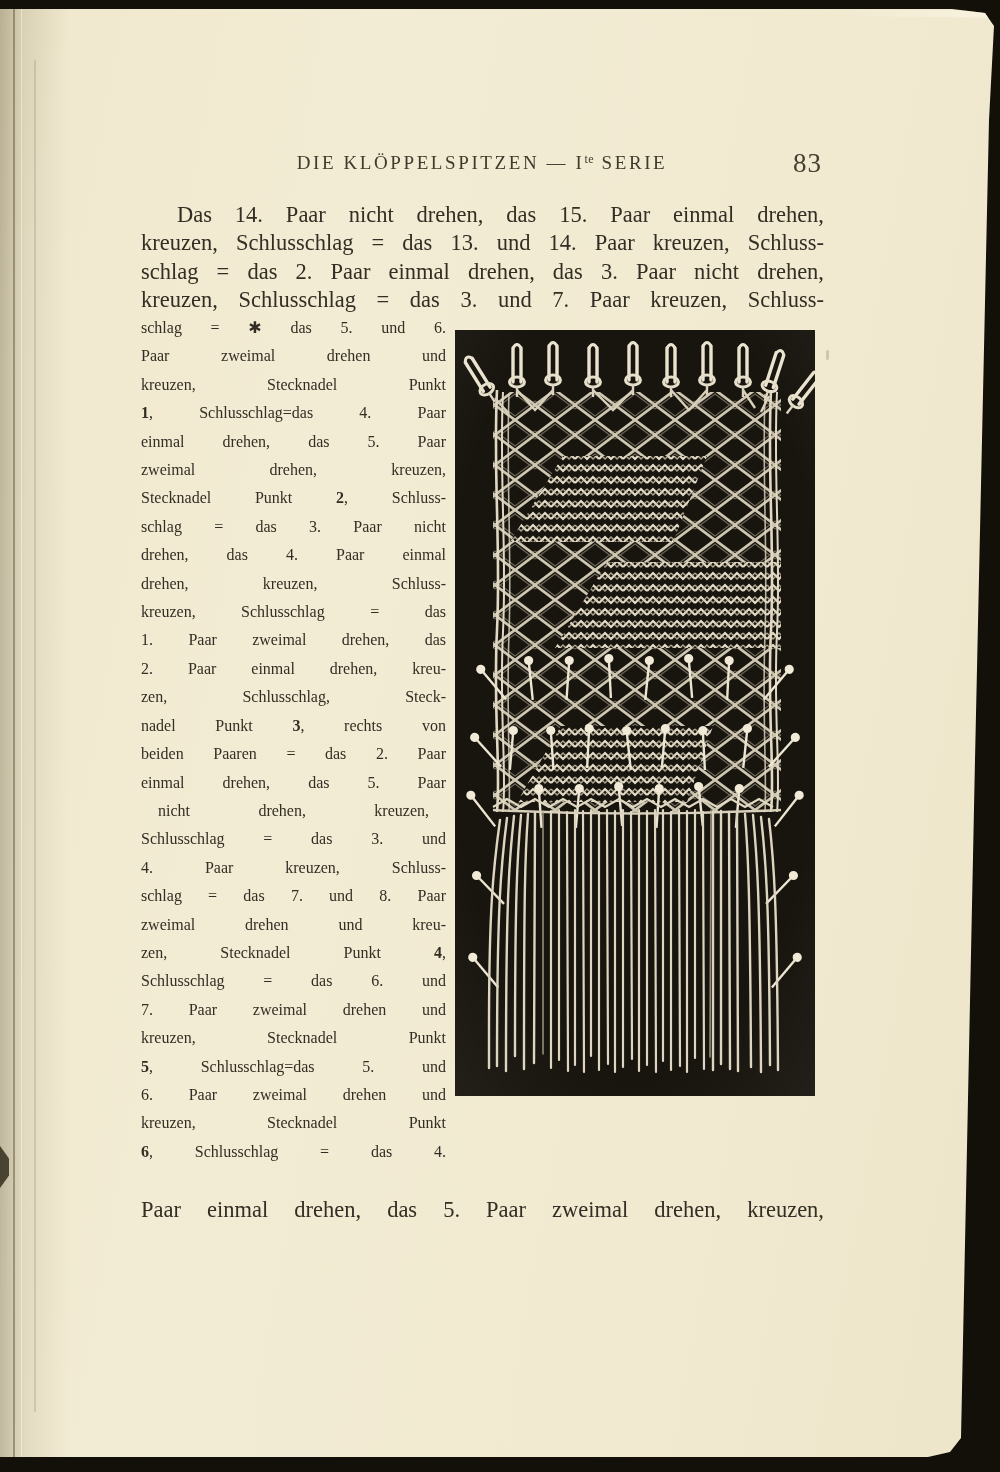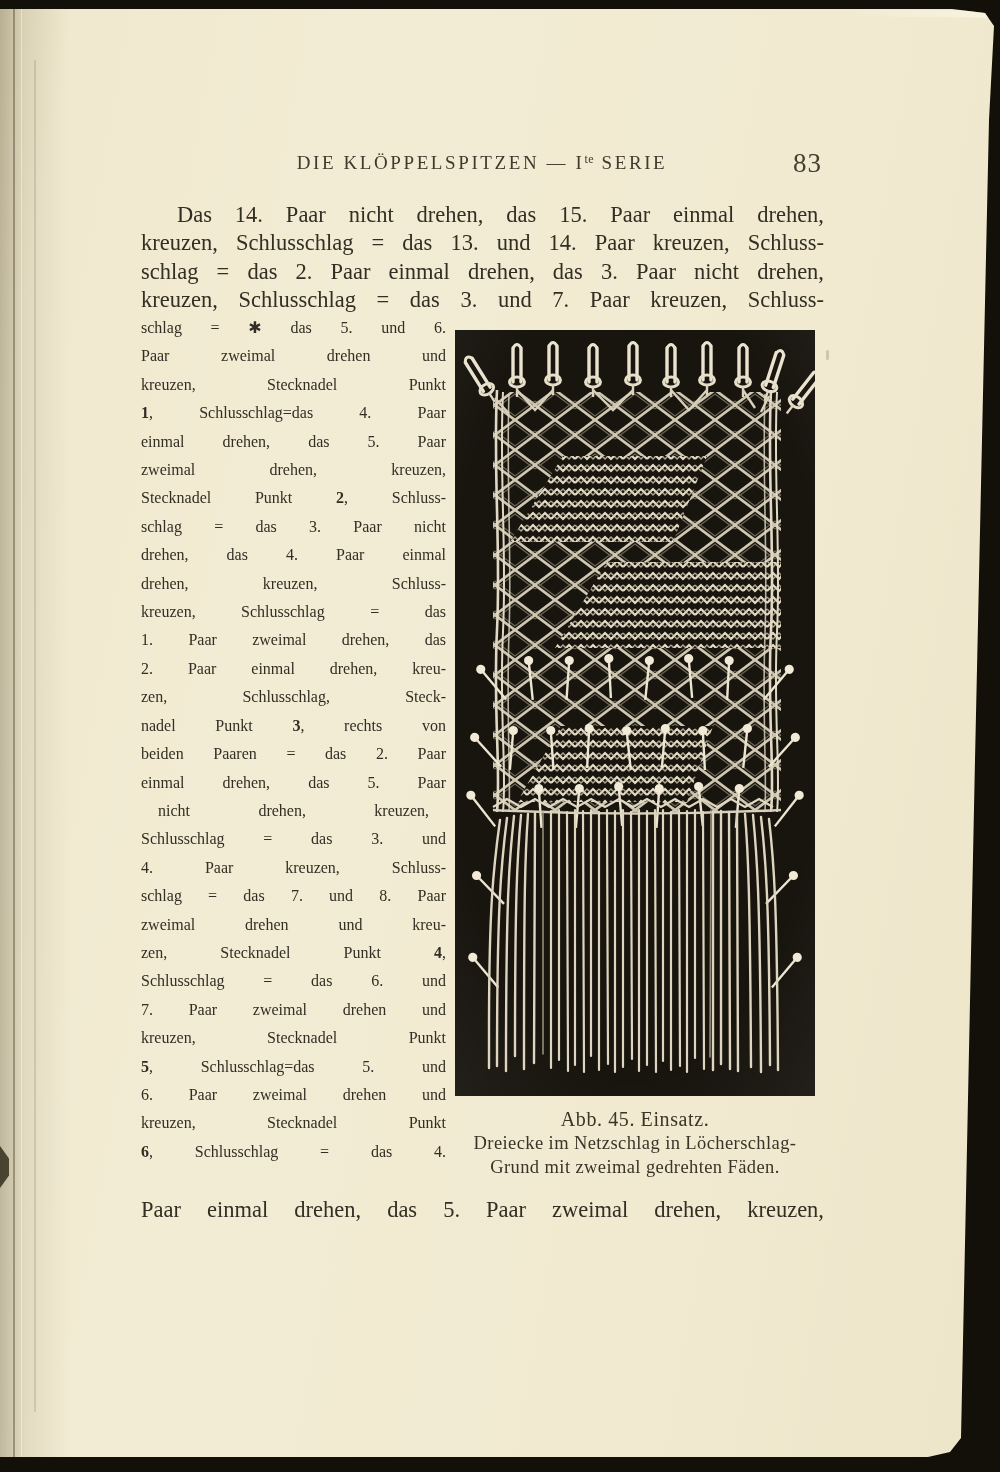--- a/index.html
+++ b/index.html
@@ -222,22 +222,17 @@
 
       <g stroke="#ddd5bf" fill="none" stroke-width="2.4" stroke-linecap="round">
         <path d="M45,490 C38,540 34,580 34,700 L34,738 M52,488 C46,535 42,575 42,736 M59,486 C54,530 51,570 51,741 M66,485 C62,528 60,568 60,726 M73,484 C70,525 69,560 69,739 M80,483 L79,733"></path>
         <path d="M96,481 L96,738 M104,480 L104,730 M112,482 L113,741 M120,480 L120,735 M128,481 L129,742 M136,480 L136,726 M144,482 L144,740 M152,480 L153,734 M160,481 L160,742 M168,480 L168,737 M176,482 L177,729 M184,480 L184,741 M192,481 L192,735 M200,480 L201,742 M208,480 L208,731 M216,482 L216,740 M224,480 L225,736 M232,481 L232,742 M240,480 L240,728 M248,482 L249,739" stroke-width="2.2"></path>
         <path d="M258,482 L258,740 M266,481 L266,734 M274,482 L275,739 M282,483 L283,741 M290,484 C293,520 295,560 296,737 M298,485 C302,525 305,565 306,742 M306,487 C311,530 314,570 315,735 M314,489 C319,532 322,572 323,740"></path>
         <path d="M88,481 L88,724 M256,480 L255,727" stroke="#b3ab96" stroke-width="1.6" opacity="0.8"></path>
       </g>
     </svg>
   </figure>
 
-  <div class="caption">
-    <div class="cap-title">Abb. 45. Einsatz.</div>
-    <div class="cap-sub">Dreiecke im Netzschlag in Löcherschlag-</div>
-    <div class="cap-sub">Grund mit zweimal gedrehten Fäden.</div>
-  </div>
 
   <section class="para-bottom">
       <div class="jline">Paar einmal drehen, das 5. Paar zweimal drehen, kreuzen,</div>
     </section>
 </div>
 
 </body></html>

